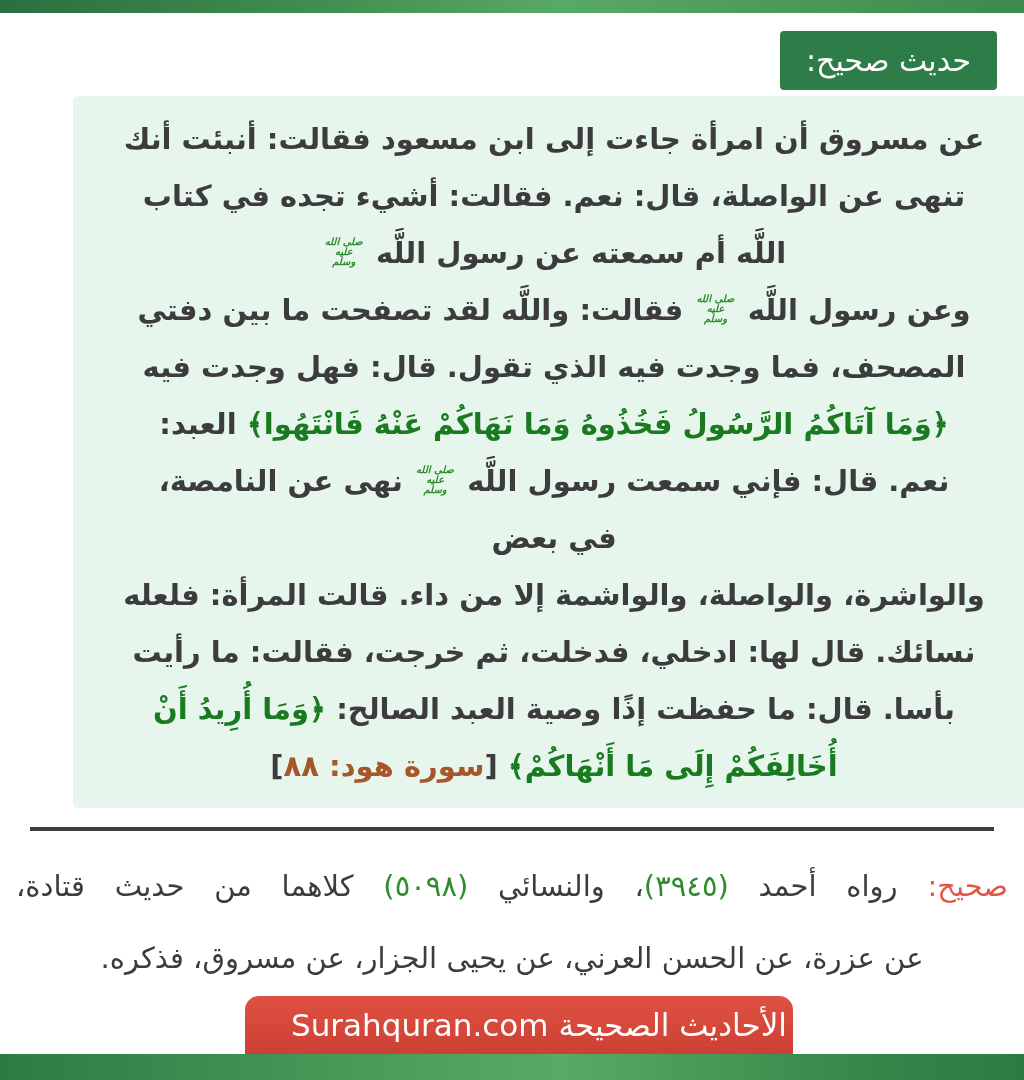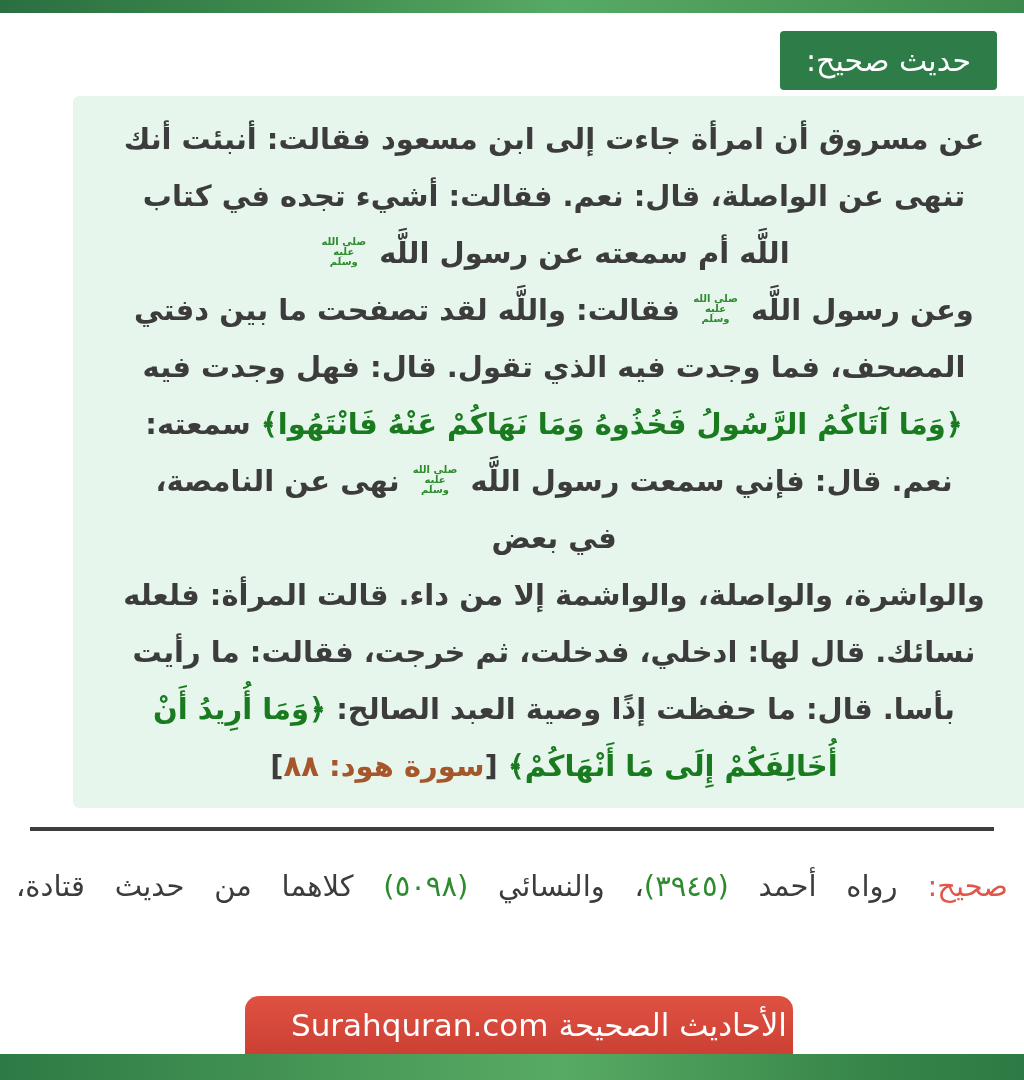--- a/index.html
+++ b/index.html
@@ -65,20 +65,21 @@
     margin:0 3px 6px 3px;
     color:var(--saw-green);
     font-weight:bold;
   }
   .saw-row{
     display:block;
     font-size:10px;
     line-height:10px;
     text-align:center;
     white-space:nowrap;
+    font-style:italic;
   }
   .separator-line{
     position:absolute;left:30px;top:827px;width:964px;height:4px;
     background:var(--line-dark);
   }
   .grading{
     position:absolute;left:16px;top:850px;width:992px;
     direction:rtl;
     font-size:29px;
     line-height:72px;
@@ -112,33 +113,34 @@
   <span>حديث صحيح:</span>
 </div>
 
 <div class="hadith-card">
   <div>
       <div class="h-line"><span class="seg-n">عن مسروق أن امرأة جاءت إلى ابن مسعود فقالت: أنبئت أنك</span></div>
       <div class="h-line"><span class="seg-n">تنهى عن الواصلة، قال: نعم. فقالت: أشيء تجده في كتاب</span></div>
       <div class="h-line"><span class="seg-n">اللَّه أم سمعته عن رسول اللَّه </span><span class="saw"><span class="saw-row">صلى الله</span><span class="saw-row">عليه</span><span class="saw-row">وسلم</span></span></div>
       <div class="h-line"><span class="seg-n">وعن رسول اللَّه </span><span class="saw"><span class="saw-row">صلى الله</span><span class="saw-row">عليه</span><span class="saw-row">وسلم</span></span><span class="seg-n"> فقالت: واللَّه لقد تصفحت ما بين دفتي</span></div>
       <div class="h-line"><span class="seg-n">المصحف، فما وجدت فيه الذي تقول. قال: فهل وجدت فيه</span></div>
-      <div class="h-line"><span class="seg-q">﴿وَمَا آتَاكُمُ الرَّسُولُ فَخُذُوهُ وَمَا نَهَاكُمْ عَنْهُ فَانْتَهُوا﴾</span><span class="seg-n"> سمعته:</span></div>
+      <div class="h-line"><span class="seg-q">﴿وَمَا آتَاكُمُ الرَّسُولُ فَخُذُوهُ وَمَا نَهَاكُمْ عَنْهُ فَانْتَهُوا﴾</span><span class="seg-n"> العبد:</span></div>
       <div class="h-line"><span class="seg-n">نعم. قال: فإني سمعت رسول اللَّه </span><span class="saw"><span class="saw-row">صلى الله</span><span class="saw-row">عليه</span><span class="saw-row">وسلم</span></span><span class="seg-n"> نهى عن النامصة،</span></div>
       <div class="h-line"><span class="seg-n">في بعض</span></div>
       <div class="h-line"><span class="seg-n">والواشرة، والواصلة، والواشمة إلا من داء. قالت المرأة: فلعله</span></div>
       <div class="h-line"><span class="seg-n">نسائك. قال لها: ادخلي، فدخلت، ثم خرجت، فقالت: ما رأيت</span></div>
       <div class="h-line"><span class="seg-n">بأسا. قال: ما حفظت إذًا وصية العبد الصالح: </span><span class="seg-q">﴿وَمَا أُرِيدُ أَنْ</span></div>
       <div class="h-line"><span class="seg-q">أُخَالِفَكُمْ إِلَى مَا أَنْهَاكُمْ﴾</span><span class="seg-n"> [</span><span class="seg-ref">سورة هود: ٨٨</span><span class="seg-n">]</span></div>
     </div>
 </div>
 
 <div class="separator-line"></div>
 
 <div class="grading">
     <div class="g-line justify"><span class="seg-red">صحيح:</span><span class="seg-n"> رواه أحمد </span><span class="seg-grn">(٣٩٤٥)</span><span class="seg-n">، والنسائي </span><span class="seg-grn">(٥٠٩٨)</span><span class="seg-n"> كلاهما من حديث قتادة،</span></div>
+    <div class="g-line center"><span class="seg-n">عن عزرة، عن الحسن العرني، عن يحيى الجزار، عن مسروق، فذكره.</span></div>
   </div>
 
 <div class="site-badge">
   <span>الأحاديث الصحيحة Surahquran.com</span>
 </div>
 
 <div class="bottom-strip"></div>
 
 </body></html>

